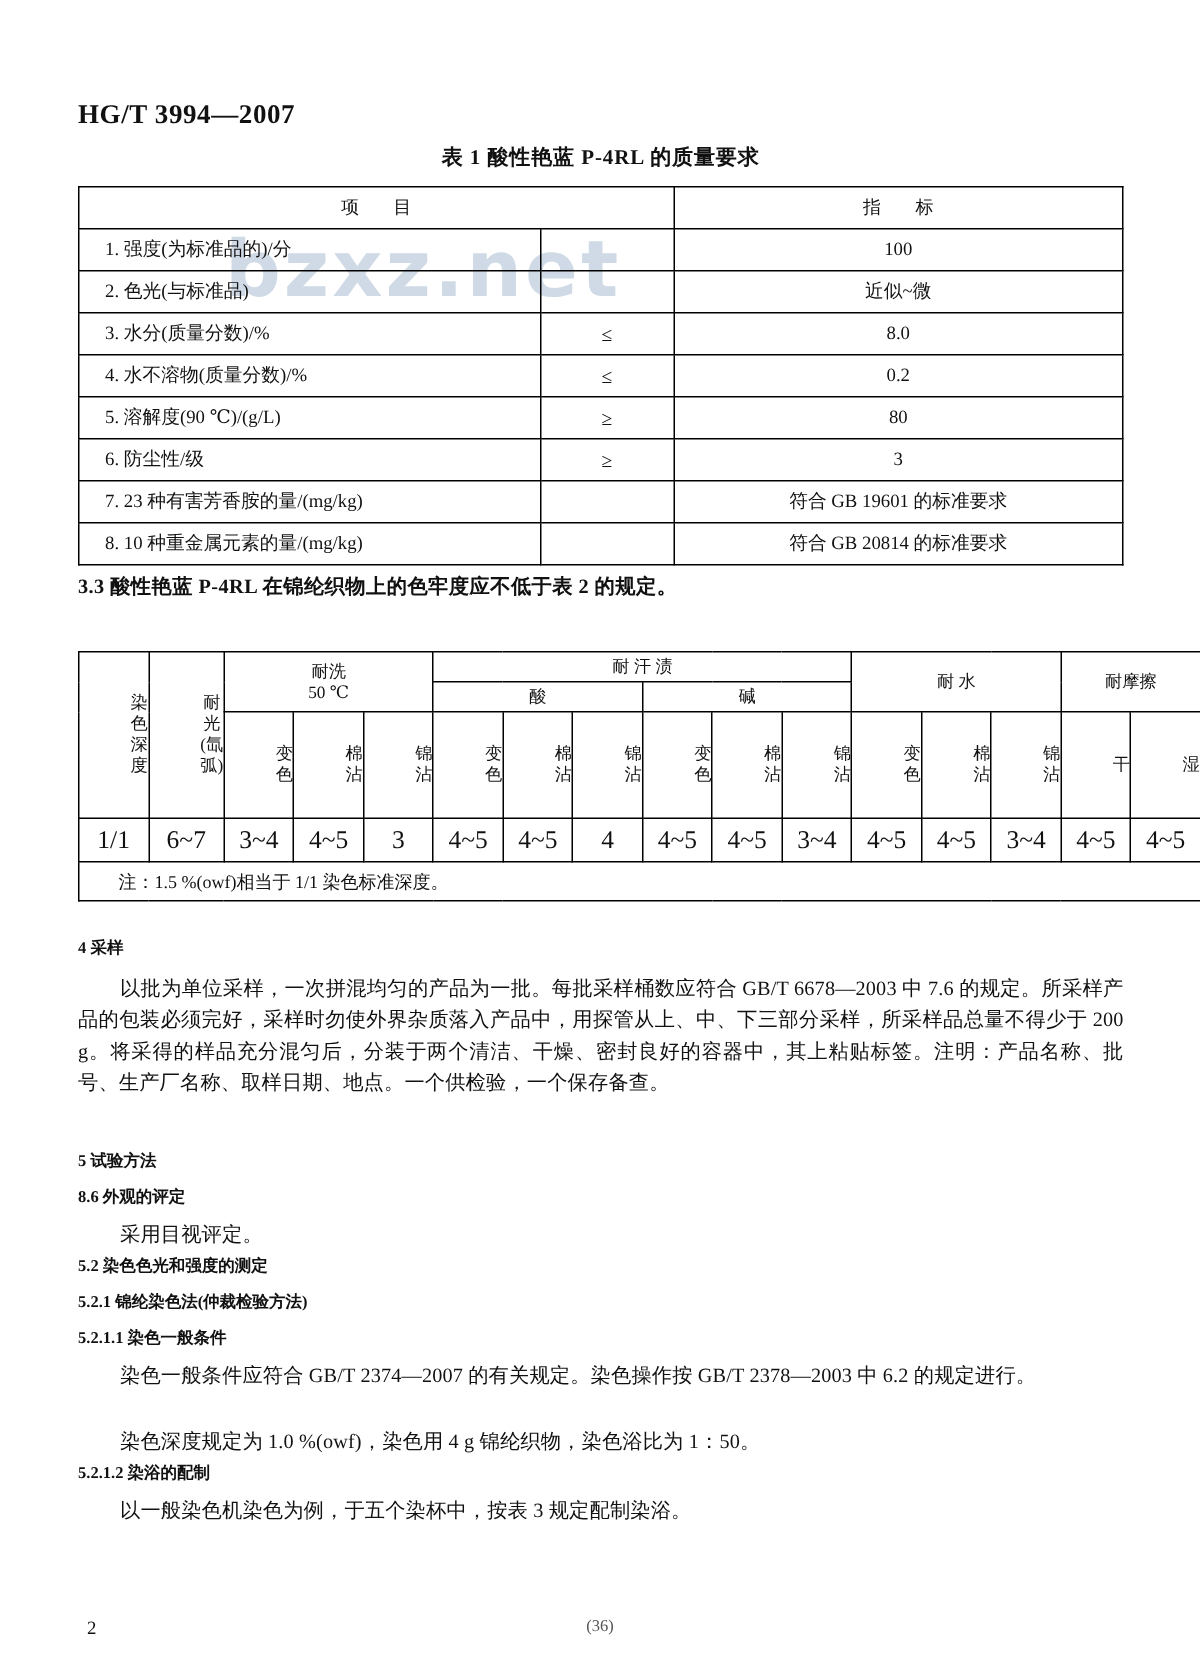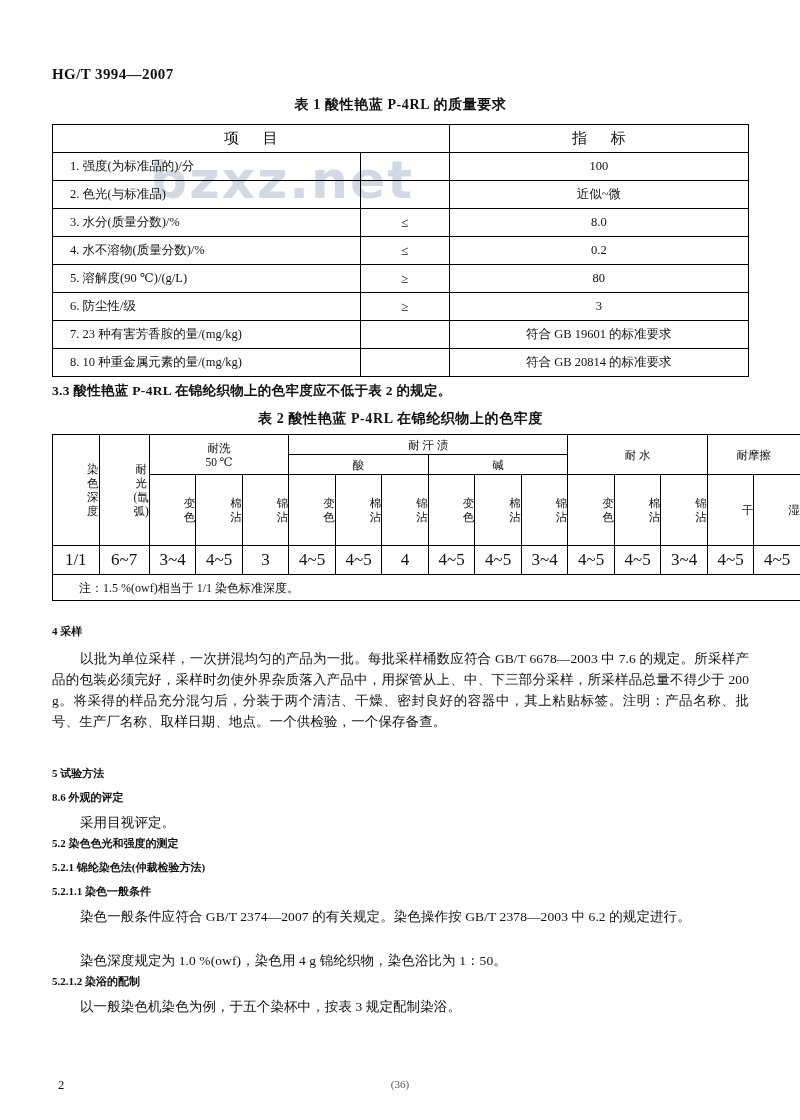--- a/index.html
+++ b/index.html
@@ -38,21 +38,21 @@
     z-index: 2;
   }
 
   
   #std-header {
     position: absolute;
     left: 52px;
     top: 66px;
     font-family: "Liberation Serif", serif;
     font-weight: bold;
-    font-size: 15px;
+    font-size: 18px;
     letter-spacing: .4px;
   }
 
   
   .tbl-title {
     text-align: center;
     font-weight: bold;
     font-size: 14px;
     letter-spacing: .6px;
   }
@@ -84,21 +84,21 @@
     border-collapse: collapse;
     width: 100%;
     font-size: 12.5px;
   }
   table.t td, table.t th {
     border: 1px solid #000;
     font-weight: normal;
     padding: 0;
   }
   #t1 td { height: 27px; }
-  #t1 .hdr { text-align: center; font-size: 15px; letter-spacing: 10px; padding-left: 10px;}
+  #t1 .hdr { text-align: center; font-size: 12px; letter-spacing: 10px; padding-left: 10px;}
   #t1 .item { text-align: left; padding-left: 17px; font-size: 12.5px; }
   #t1 .sym  { text-align: center; width: 54px; font-size: 13px; }
   #t1 .val  { text-align: center; font-size: 12.5px; }
 
   
   #table2-wrap {
     position: absolute;
     left: 52px;
     top: 434px;
     width: 697px;
@@ -198,21 +198,20 @@
           <td class="item">8. 10 种重金属元素的量/(mg/kg)</td>
           <td class="sym"></td>
           <td class="val">符合 GB 20814 的标准要求</td>
         </tr>
       </tbody>
     </table>
   </div>
 
   <div id="c33" class="clause">3.3   酸性艳蓝 P-4RL 在锦纶织物上的色牢度应不低于表 2 的规定。</div>
 
-  <div id="t2title" class="tbl-title">表 2    酸性艳蓝 P-4RL 在锦纶织物上的色牢度</div>
 
   <div id="table2-wrap">
     <table class="t" id="t2">
       <tbody>
 
         <tr>
           <td rowspan="3" class="tall" style="width:5.0%">
             <span>染色深度</span>
           </td>
           <td rowspan="3" class="tall" style="width:6.2%">

